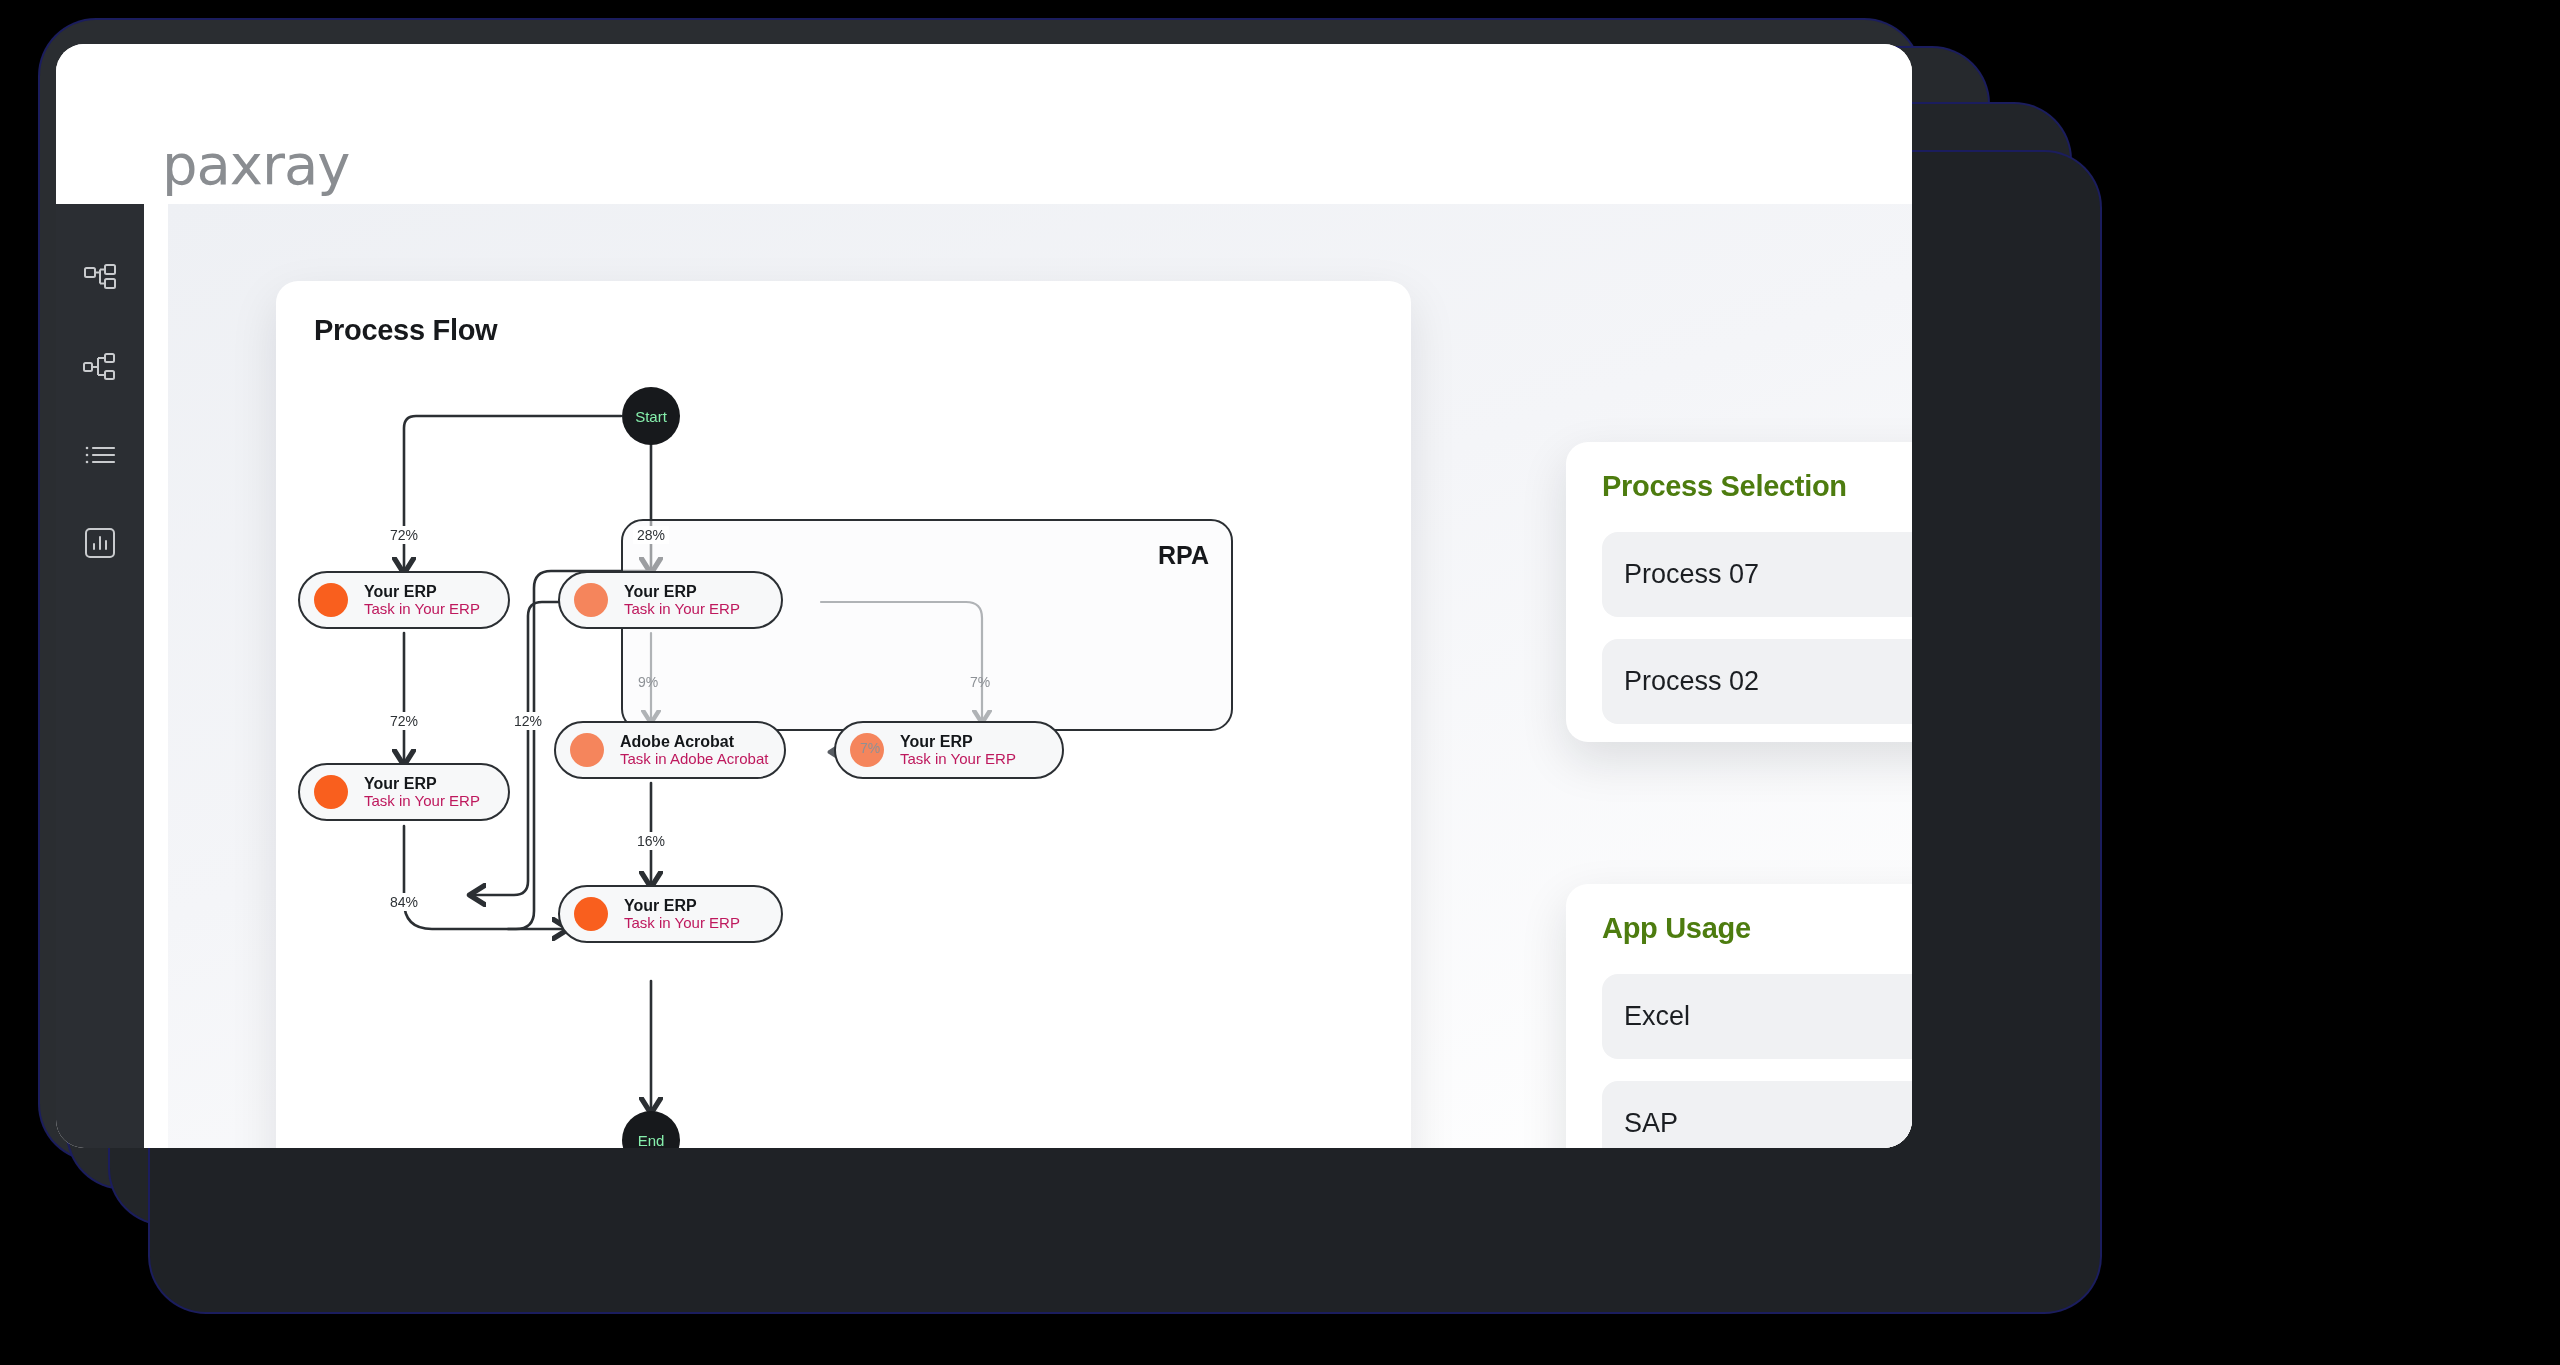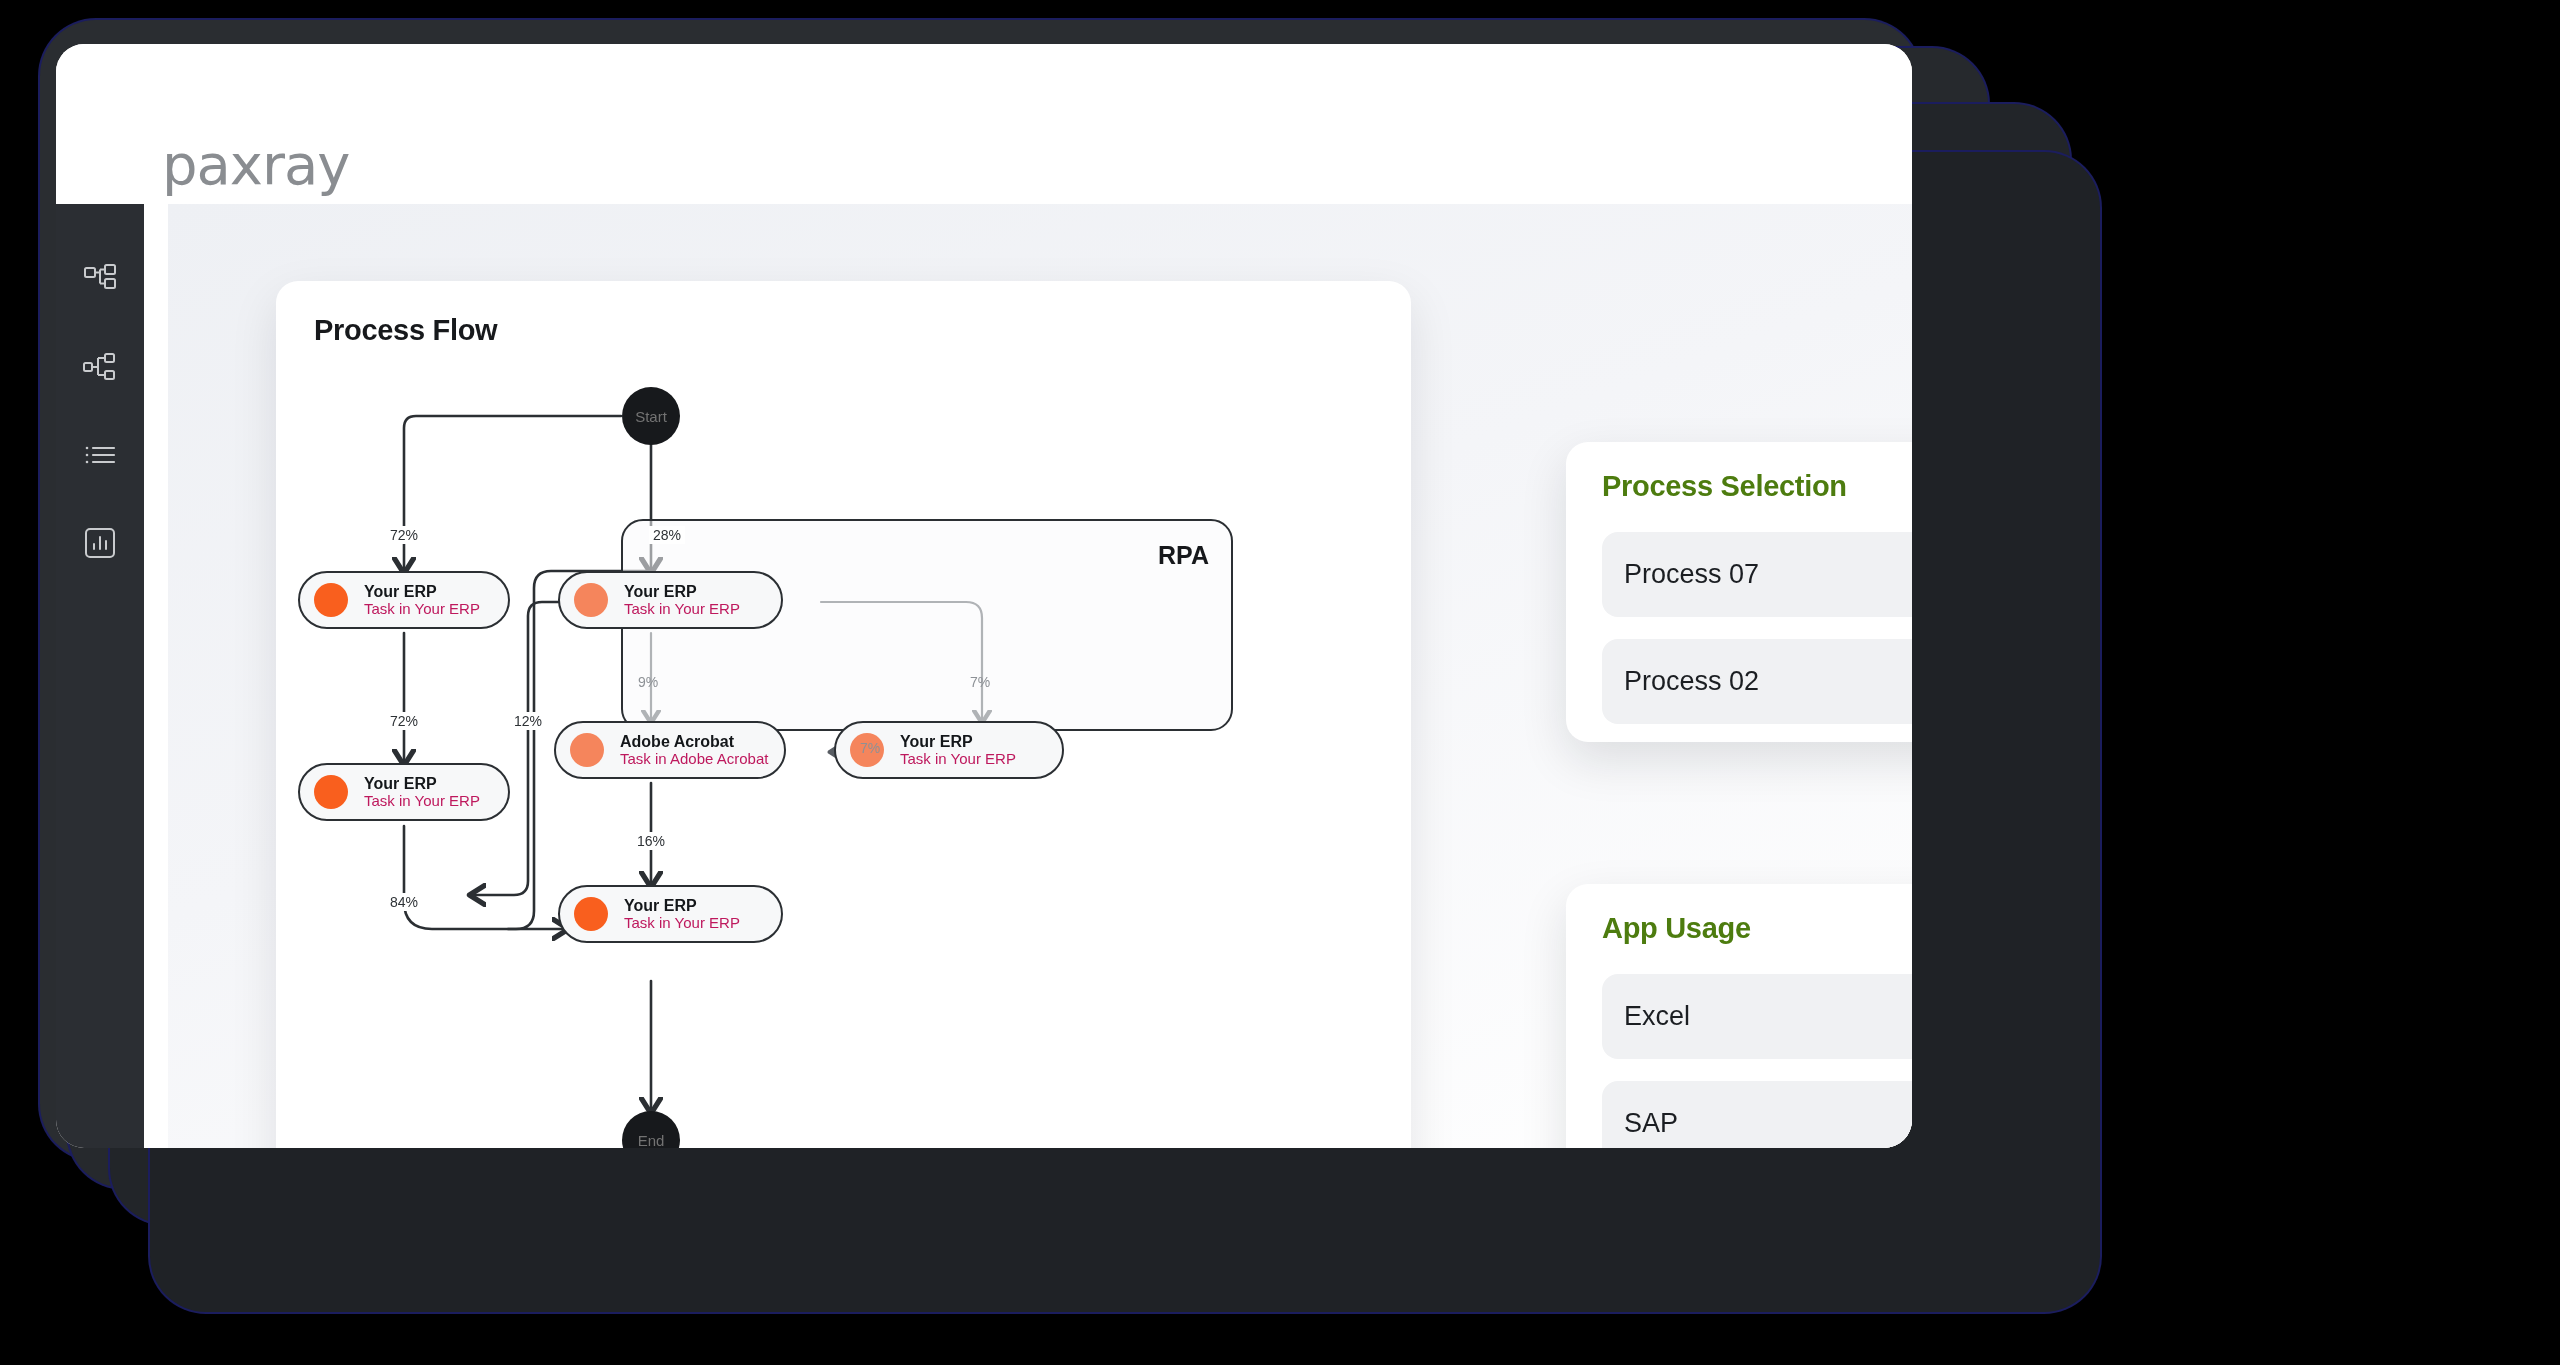--- a/index.html
+++ b/index.html
@@ -96,21 +96,21 @@
   .node.rpa-node .dot { background: #f5855c; }
   .node .txt { margin-left: 16px; line-height: 1.12; }
   .node .t1 { font-size: 16px; font-weight: 700; color: #14171a; white-space: nowrap; }
   .node .t2 { font-size: 15px; font-weight: 400; color: #be185d; white-space: nowrap; }
 
   
   .endpoint {
     position: absolute; width: 58px; height: 58px;
     border-radius: 50%; background: #17191c;
     display: flex; align-items: center; justify-content: center;
-    color: #737373; font-size: 15px;
+    color: #86efac; font-size: 15px;
   }
 
   
   .rpa-box {
     position: absolute; left: 345px; top: 238px;
     width: 612px; height: 212px;
     border: 2.5px solid #2b2f33;
     border-radius: 22px;
     background: rgba(250,250,251,.55);
   }
@@ -305,21 +305,21 @@
 
         <div class="node" style="left:282px; top:604px; width:225px;">
           <div class="dot"></div>
           <div class="txt">
             <div class="t1">Your ERP</div>
             <div class="t2">Task in Your ERP</div>
           </div>
         </div>
 
         <div class="pct" style="left:110px; top:245px;">72%</div>
-        <div class="pct" style="left:373px; top:245px;">28%</div>
+        <div class="pct" style="left:357px; top:245px;">28%</div>
         <div class="pct" style="left:110px; top:431px;">72%</div>
         <div class="pct" style="left:234px; top:431px;">12%</div>
         <div class="pct light" style="left:358px; top:392px;">9%</div>
         <div class="pct light" style="left:690px; top:392px;">7%</div>
         <div class="pct light" style="left:580px; top:458px;">7%</div>
         <div class="pct" style="left:110px; top:612px;">84%</div>
         <div class="pct" style="left:357px; top:551px;">16%</div>
       </div>
 
       <div class="side-card card-proc">

